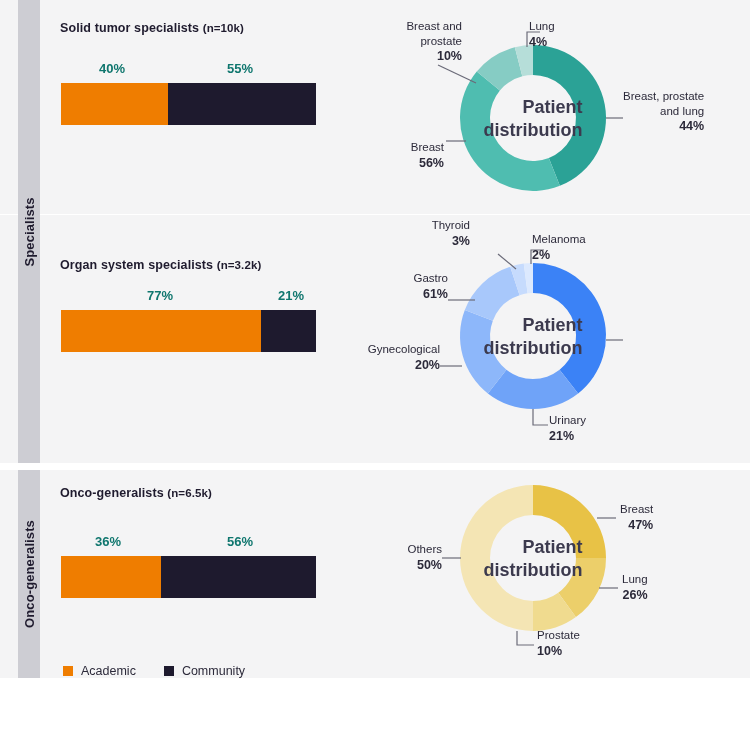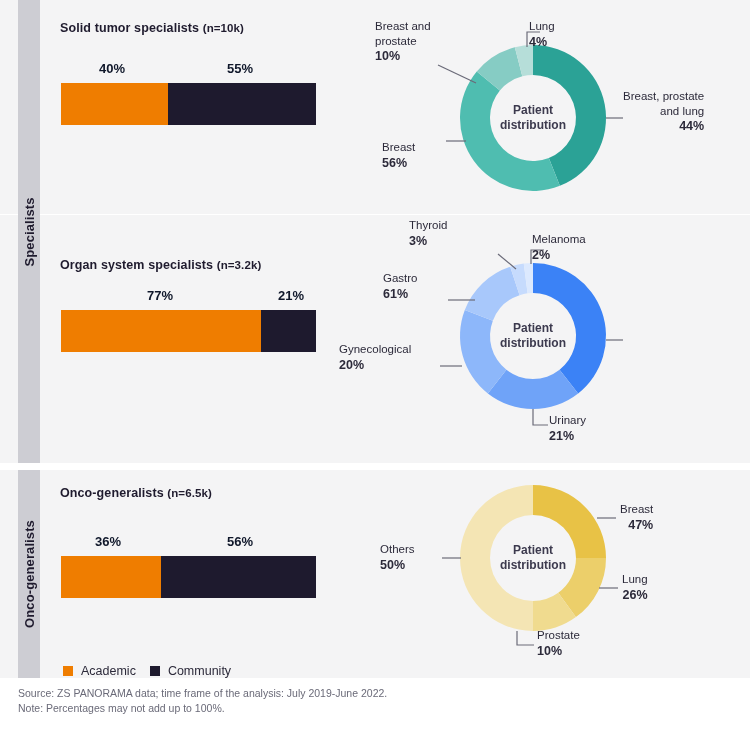--- a/index.html
+++ b/index.html
@@ -40,43 +40,43 @@
   }
   .panel-title .n { font-weight: bold; font-size: 11.5px; }
 
   
   .bar { position: absolute; height: 42px; display: flex; background: #fff; }
   .bar .seg { height: 100%; }
   .bar-academic { background: #ef7d00; }
   .bar-community { background: #1e1a2e; }
   .barlabel {
     position: absolute; font-size: 13px; font-weight: bold;
-    color: #0f172a; transform: translateX(-50%);
+    color: #0f766e; transform: translateX(-50%);
   }
 
   
   .donut { position: absolute; }
   .donut svg { display: block; overflow: visible; }
   .dtext {
     position: absolute; left: 50%; top: 50%;
     transform: translate(-50%,-50%);
-    text-align: center; font-size: 12px; font-weight: bold;
+    text-align: right; font-size: 18px; font-weight: bold;
     color: #3c3a4e; line-height: 1.25; white-space: nowrap;
   }
   .dlabel {
     position: absolute; font-size: 11.5px; color: #2c2a3a;
     line-height: 1.28; white-space: nowrap;
   }
   .dlabel .pct { font-weight: bold; font-size: 12.5px; display: block; }
   .dlabel.r { text-align: right; }
-  .dlabel.l { }
+  .dlabel.l { text-align: right; }
   .dlabel.c { text-align: left; }
 
   
-  .legend { position: absolute; display: flex; align-items: center; gap: 14px; }
+  .legend { position: absolute; display: flex; align-items: center; gap: 28px; }
   .lgitem { display: flex; align-items: center; gap: 8px; }
   .swatch { width: 10px; height: 10px; display: block; }
   .sw-academic { background: #ef7d00; }
   .sw-community { background: #1e1a2e; }
   .lgtext { font-size: 12.5px; color: #2c2a3a; }
 
   
   .footer { position: absolute; left: 18px; top: 686px; width: 700px; }
   .footer p { font-size: 10.5px; color: #6a6a78; line-height: 1.45; }
 </style>
@@ -250,18 +250,14 @@
     <div class="lgitem">
       <span class="swatch sw-academic"></span>
       <span class="lgtext">Academic</span>
     </div>
     <div class="lgitem">
       <span class="swatch sw-community"></span>
       <span class="lgtext">Community</span>
     </div>
   </div>
 
-  <div class="footer">
-    <p>Source: ZS PANORAMA data; time frame of the analysis: July 2019-June 2022.</p>
-    <p>Note: Percentages may not add up to 100%.</p>
-  </div>
 
 </div>
 
 </body></html>

